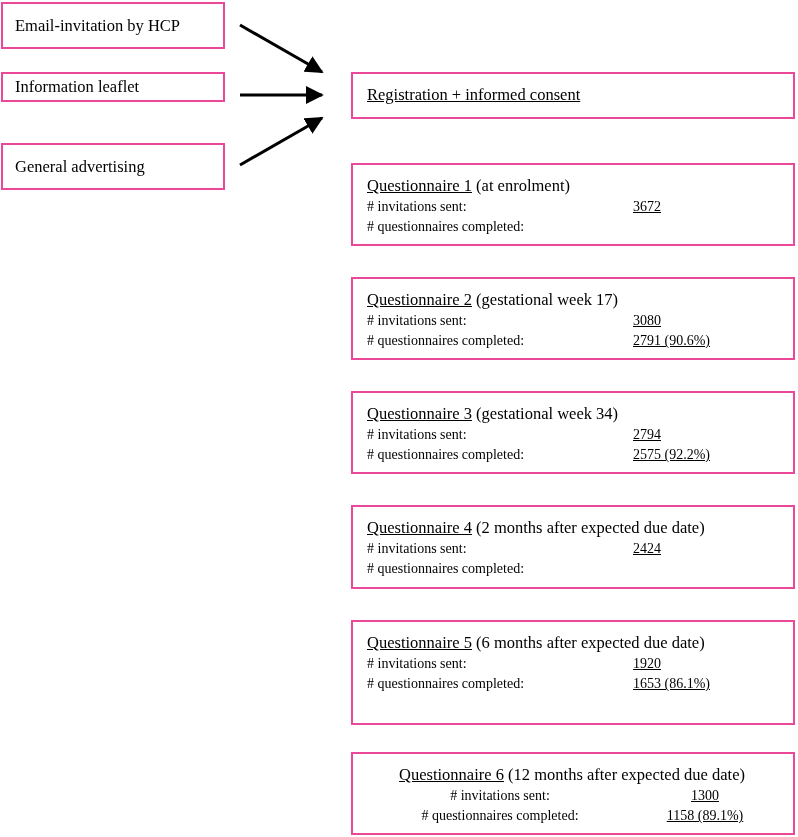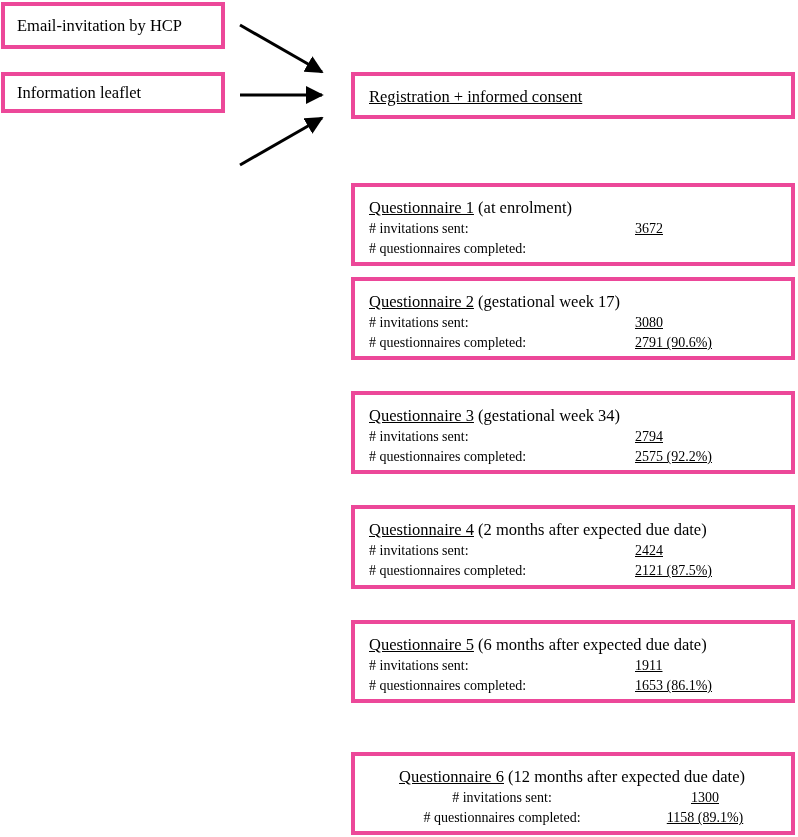--- a/index.html
+++ b/index.html
@@ -17,21 +17,21 @@
     width: 798px;
     height: 837px;
     background: #ffffff;
     overflow: hidden;
   }
 
   
   .box {
     position: absolute;
     box-sizing: border-box;
-    border: 4px solid #ec4899;
+    border: 2px solid #ec4899;
     background: #ffffff;
   }
 
   
   .source-box {
     display: flex;
     align-items: center;
   }
   .source-label {
     font-size: 16.5px;
@@ -83,43 +83,46 @@
 </style>
 </head>
 <body>
 
 <div id="diagram">
 
   <div class="box source-box" style="left:1px; top:2px; width:224px; height:47px;">
     <span class="source-label">Email-invitation by HCP</span>
   </div>
 
-  <div class="box source-box" style="left:1px; top:72px; width:224px; height:41px;">
+  <div class="box source-box" style="left:1px; top:72px; width:224px; height:30px;">
     <span class="source-label">Information leaflet</span>
   </div>
 
+  <div class="box source-box" style="left:1px; top:143px; width:224px; height:47px;">
+    <span class="source-label">General advertising</span>
+  </div>
 
   <svg id="arrow-layer" viewBox="0 0 798 837">
     <defs>
       <marker id="ah" viewBox="0 0 10 10" refX="9" refY="5" markerWidth="6" markerHeight="6" orient="auto-start-reverse">
         <path d="M 0 0 L 10 5 L 0 10 z" fill="#000000"></path>
       </marker>
     </defs>
     <line x1="240" y1="25" x2="322" y2="72" stroke="#000000" stroke-width="3" marker-end="url(#ah)"></line>
     <line x1="240" y1="95" x2="322" y2="95" stroke="#000000" stroke-width="3" marker-end="url(#ah)"></line>
     <line x1="240" y1="165" x2="322" y2="118" stroke="#000000" stroke-width="3" marker-end="url(#ah)"></line>
   </svg>
 
   <div class="box stage-box" style="left:351px; top:72px; width:444px; height:47px;">
     <div class="stage-title">
       <span class="u">Registration + informed consent</span>
     </div>
   </div>
 
-  <div class="box stage-box" style="left:351px; top:163px; width:444px; height:83px;margin-top:20px;">
+  <div class="box stage-box" style="left:351px; top:163px; width:444px; height:83px;">
     <div class="stage-title">
       <span class="u">Questionnaire 1</span><span class="plain"> (at enrolment)</span>
     </div>
     <div class="metric-row">
       <span class="metric-label"># invitations sent:</span>
       <span class="metric-value">3672</span>
     </div>
     <div class="metric-row">
       <span class="metric-label"># questionnaires completed:</span>
     </div>
@@ -156,31 +159,30 @@
   <div class="box stage-box" style="left:351px; top:505px; width:444px; height:84px;">
     <div class="stage-title">
       <span class="u">Questionnaire 4</span><span class="plain"> (2 months after expected due date)</span>
     </div>
     <div class="metric-row">
       <span class="metric-label"># invitations sent:</span>
       <span class="metric-value">2424</span>
     </div>
     <div class="metric-row">
       <span class="metric-label"># questionnaires completed:</span>
-      <span class="metric-value">2121 (87.5%)</span>
-    </div>
-  </div>
-
-  <div class="box stage-box" style="left:351px; top:620px; width:444px; height:83px;">
+    </div>
+  </div>
+
+  <div class="box stage-box" style="left:351px; top:620px; width:444px; height:105px;">
     <div class="stage-title">
       <span class="u">Questionnaire 5</span><span class="plain"> (6 months after expected due date)</span>
     </div>
     <div class="metric-row">
       <span class="metric-label"># invitations sent:</span>
-      <span class="metric-value">1911</span>
+      <span class="metric-value">1920</span>
     </div>
     <div class="metric-row">
       <span class="metric-label"># questionnaires completed:</span>
       <span class="metric-value">1653 (86.1%)</span>
     </div>
   </div>
 
   <div class="box stage-box" style="left:351px; top:752px; width:444px; height:83px;text-align:center;">
     <div class="stage-title">
       <span class="u">Questionnaire 6</span><span class="plain"> (12 months after expected due date)</span>

